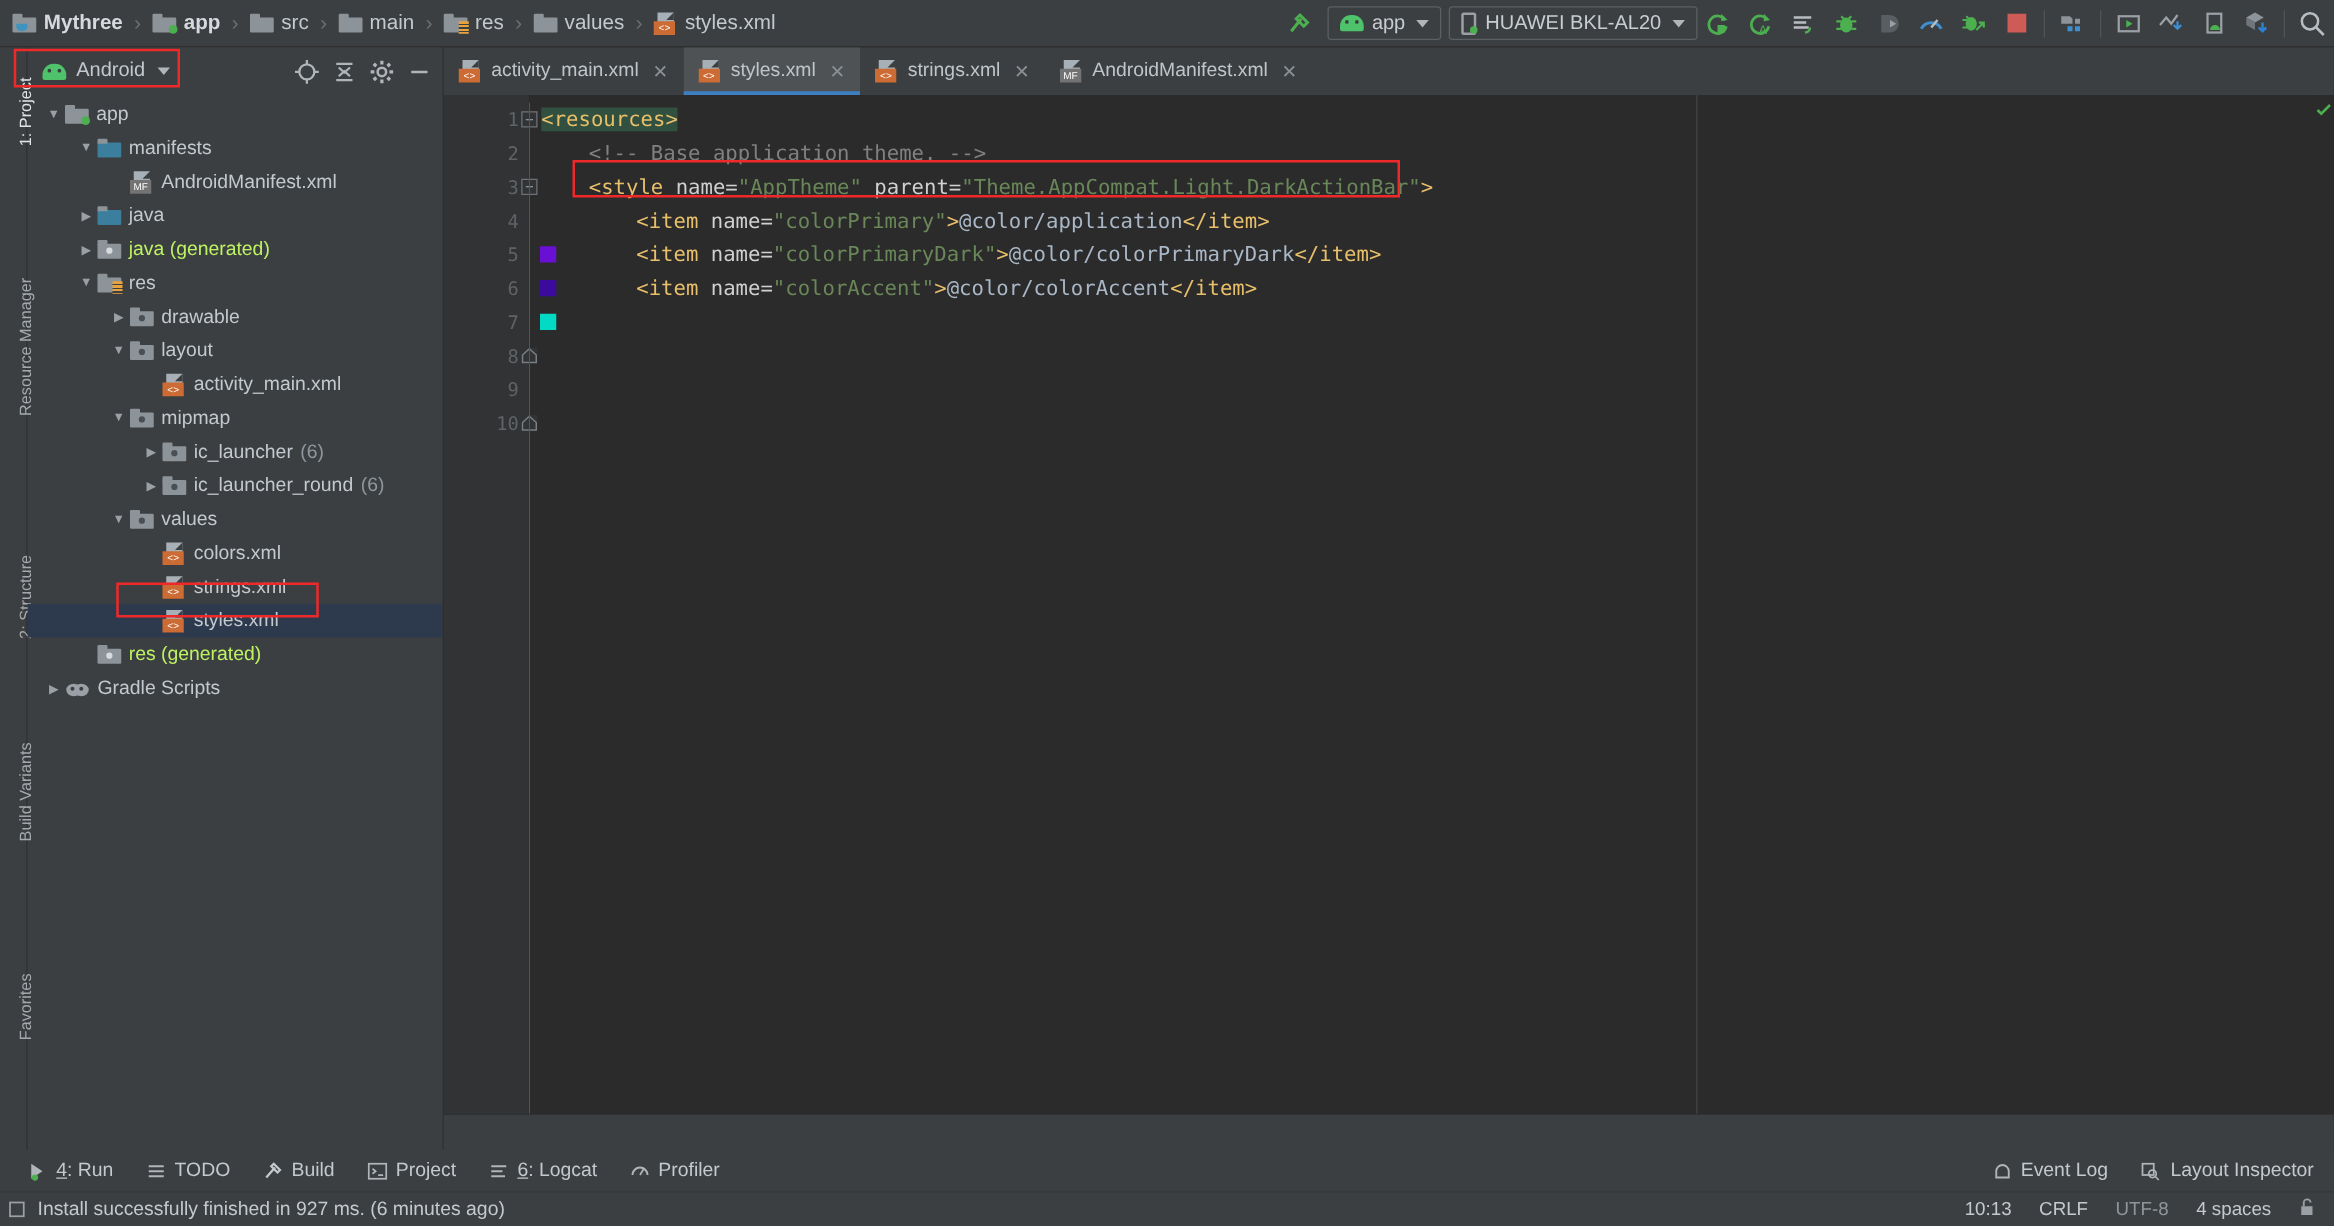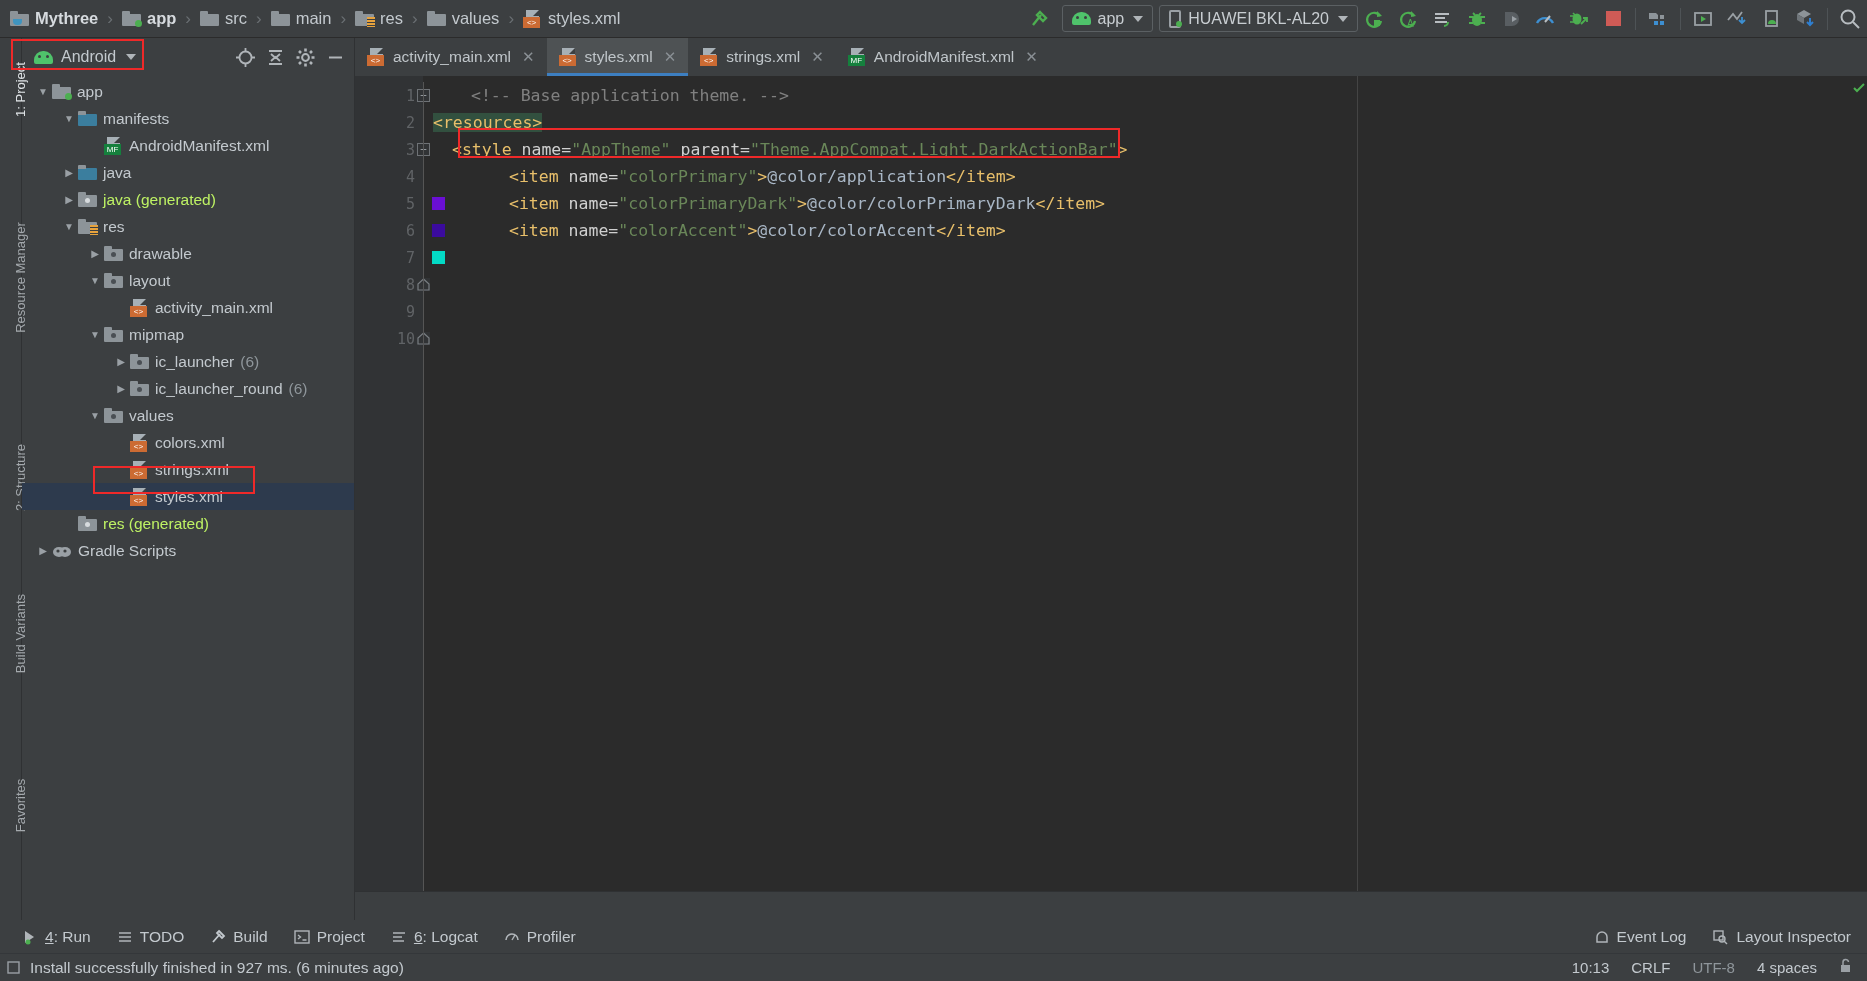--- a/index.html
+++ b/index.html
@@ -42,21 +42,21 @@
      background:#3f94bf; border-radius:0 0 4px 4px;
   }
 
   
   .ic-xml { position: relative; width: 19px; height: 18px; flex:none; }
   .ic-xml .pg { position:absolute; left:3px; top:0; width:13px; height:12px; background:#a7b0b6; }
   .ic-xml .pg::after{ content:""; position:absolute; right:0; top:0; border-width:0 0 6px 6px;
      border-style:solid; border-color: transparent transparent #3c3f41 transparent;}
   .ic-xml .bdg { position:absolute; left:0; bottom:0; width:17px; height:11px; background:#cc6b33;
      color:#fff; font-size:8px; line-height:11px; text-align:center; font-family:"Liberation Sans",sans-serif;}
-  .ic-xml.mf .bdg { background:#15803d; }
+  .ic-xml.mf .bdg { background:#737373; }
 
   .android-robot {
     width: 19px; height: 13px; background: #4fc36b; border-radius: 9px 9px 2px 2px;
     position: relative; flex: none;
   }
   .android-robot::before, .android-robot::after{
     content:""; position:absolute; width:3px; height:3px; background:#3c3f41; border-radius:50%; top:4px;
   }
   .android-robot::before{left:4px;} .android-robot::after{right:4px;}
 
@@ -607,23 +607,23 @@
             </div>
             <div class="gline" style="position: relative;">
               <span>10</span>
               <span class="fold" style="top: 7px; border: none;"><svg width="13" height="13" viewBox="0 0 13 13">
                   <path d="M6.5 1 L12 6 L12 12 L1 12 L1 6 Z" stroke="#7a7f83" stroke-width="1.2" fill="none"></path>
                 </svg></span>
             </div>
           </div>
         <div class="codecol" id="codecol">
           <div class="foldline" style="left:0;"></div>
-        <div class="cline" style="padding-left: 48px;"><span class="cmt">&lt;!-- Base application theme. --&gt;</span></div>
-            <div class="cline" style="padding-left: 10px;"><span class="tagc hl">&lt;resources&gt;</span></div>
-            <div class="cline" style="padding-left: 29px;"><span class="tagc">&lt;style </span><span class="attr">name=</span><span class="val">"AppTheme"</span><span class="attr"> parent=</span><span class="val">"Theme.AppCompat.Light.DarkActionBar"</span><span class="tagc">&gt;</span></div>
+        <div class="cline" style="padding-left: 10px;"><span class="tagc hl">&lt;resources&gt;</span></div>
+            <div class="cline" style="padding-left: 48px;"><span class="cmt">&lt;!-- Base application theme. --&gt;</span></div>
+            <div class="cline" style="padding-left: 48px;"><span class="tagc">&lt;style </span><span class="attr">name=</span><span class="val">"AppTheme"</span><span class="attr"> parent=</span><span class="val">"Theme.AppCompat.Light.DarkActionBar"</span><span class="tagc">&gt;</span></div>
             <div class="cline" style="padding-left: 86px;"><span class="tagc">&lt;item </span><span class="attr">name=</span><span class="val">"colorPrimary"</span><span class="tagc">&gt;</span><span class="txtv">@color/application</span><span class="tagc">&lt;/item&gt;</span></div>
             <div class="cline" style="padding-left: 86px;"><span class="tagc">&lt;item </span><span class="attr">name=</span><span class="val">"colorPrimaryDark"</span><span class="tagc">&gt;</span><span class="txtv">@color/colorPrimaryDark</span><span class="tagc">&lt;/item&gt;</span></div>
             <div class="cline" style="padding-left: 86px;"><span class="tagc">&lt;item </span><span class="attr">name=</span><span class="val">"colorAccent"</span><span class="tagc">&gt;</span><span class="txtv">@color/colorAccent</span><span class="tagc">&lt;/item&gt;</span></div>
             <div class="cline" style="padding-left: 10px;"></div>
           </div>
         <div class="rightbar">
           <svg width="16" height="16" viewBox="0 0 16 16" style="position:absolute;top:4px;left:0;">
             <path d="M3 8 L6 11 L13 4" stroke="#4caf50" stroke-width="2" fill="none"></path>
           </svg>
         </div>

